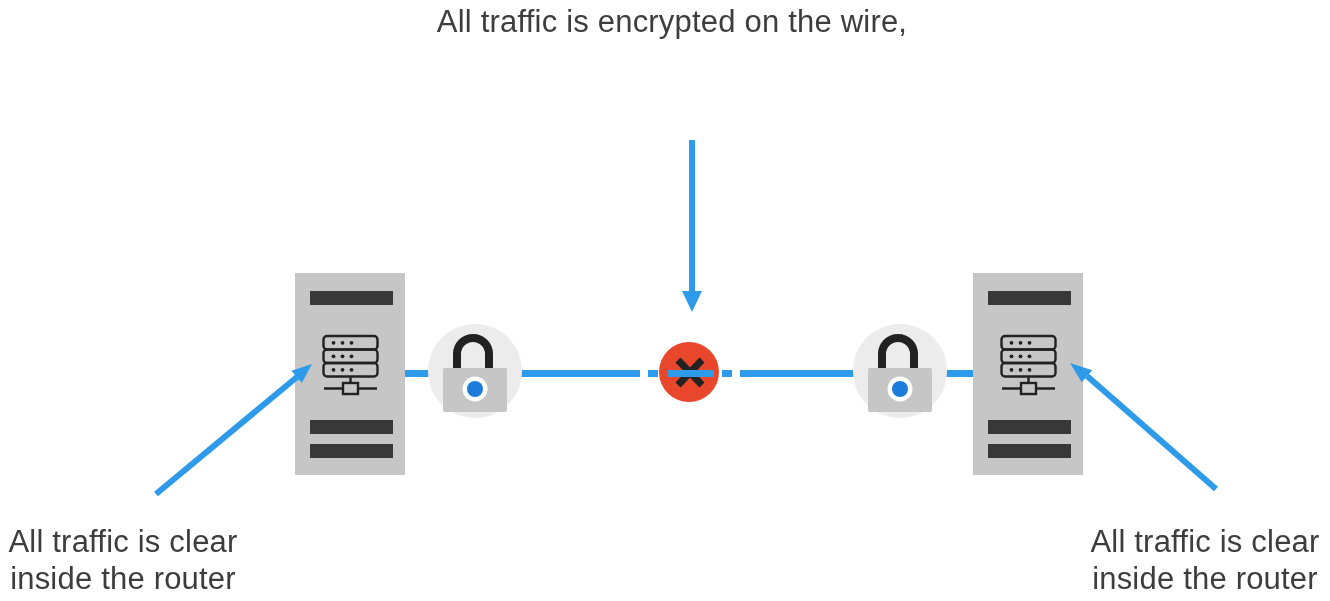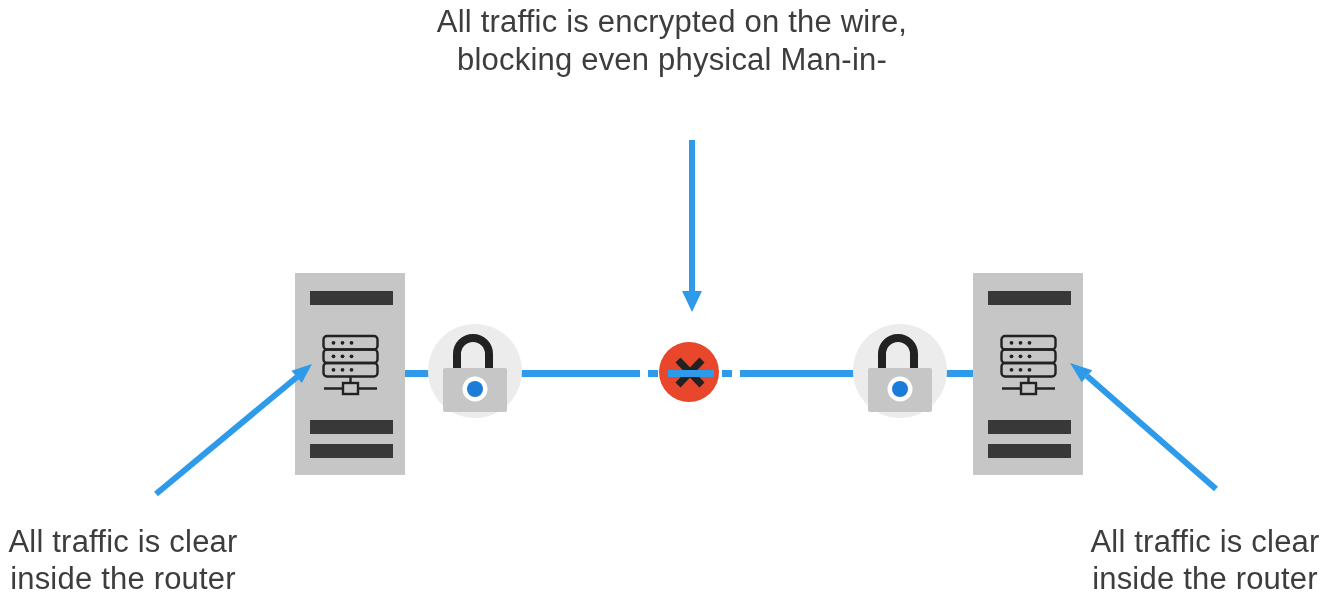--- a/index.html
+++ b/index.html
@@ -127,21 +127,20 @@
     </g>
 
     <g>
       <line class="arrow-line" x1="1216" y1="489" x2="1087" y2="376"></line>
       <polygon class="arrow-head" points="1092.3,370.2 1081.7,382.2 1070,363"></polygon>
     </g>
   </svg>
 
   <div class="note note-top">
     <div>All traffic is encrypted on the wire,</div>
-    <div>blocking even physical Man-in-</div>
   </div>
 
   <div class="note note-left">
     <div>All traffic is clear</div>
     <div>inside the router</div>
   </div>
 
   <div class="note note-right">
     <div>All traffic is clear</div>
     <div>inside the router</div>

